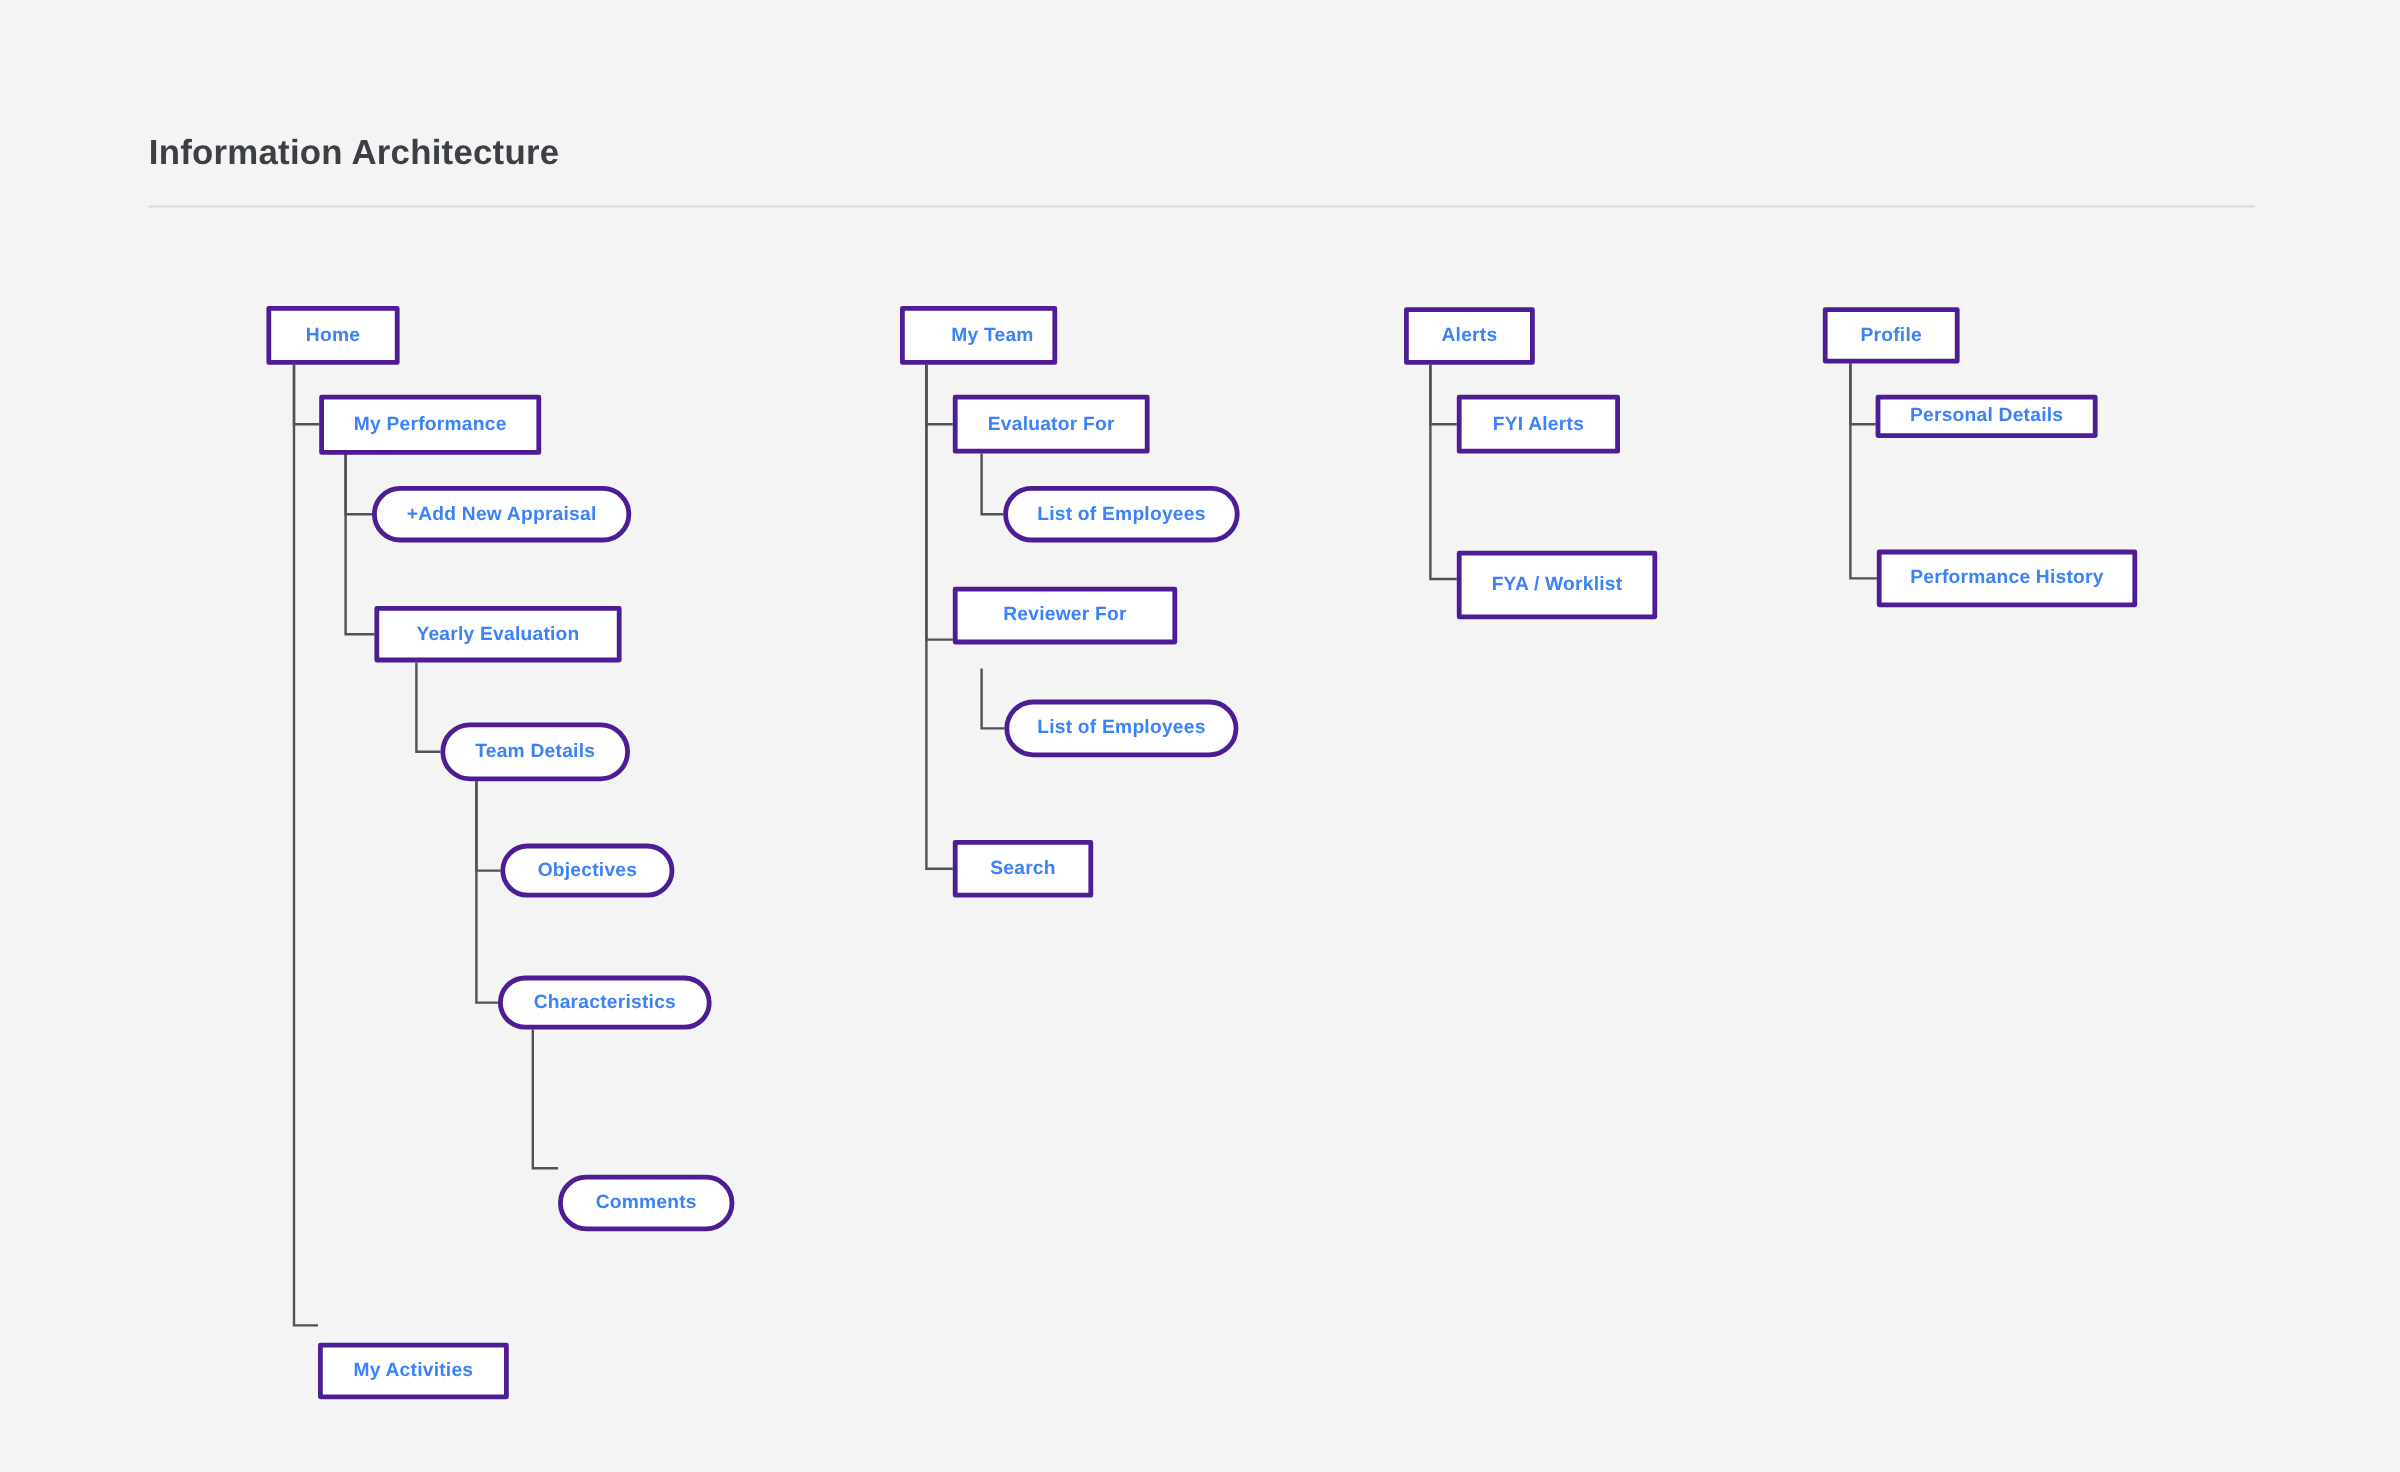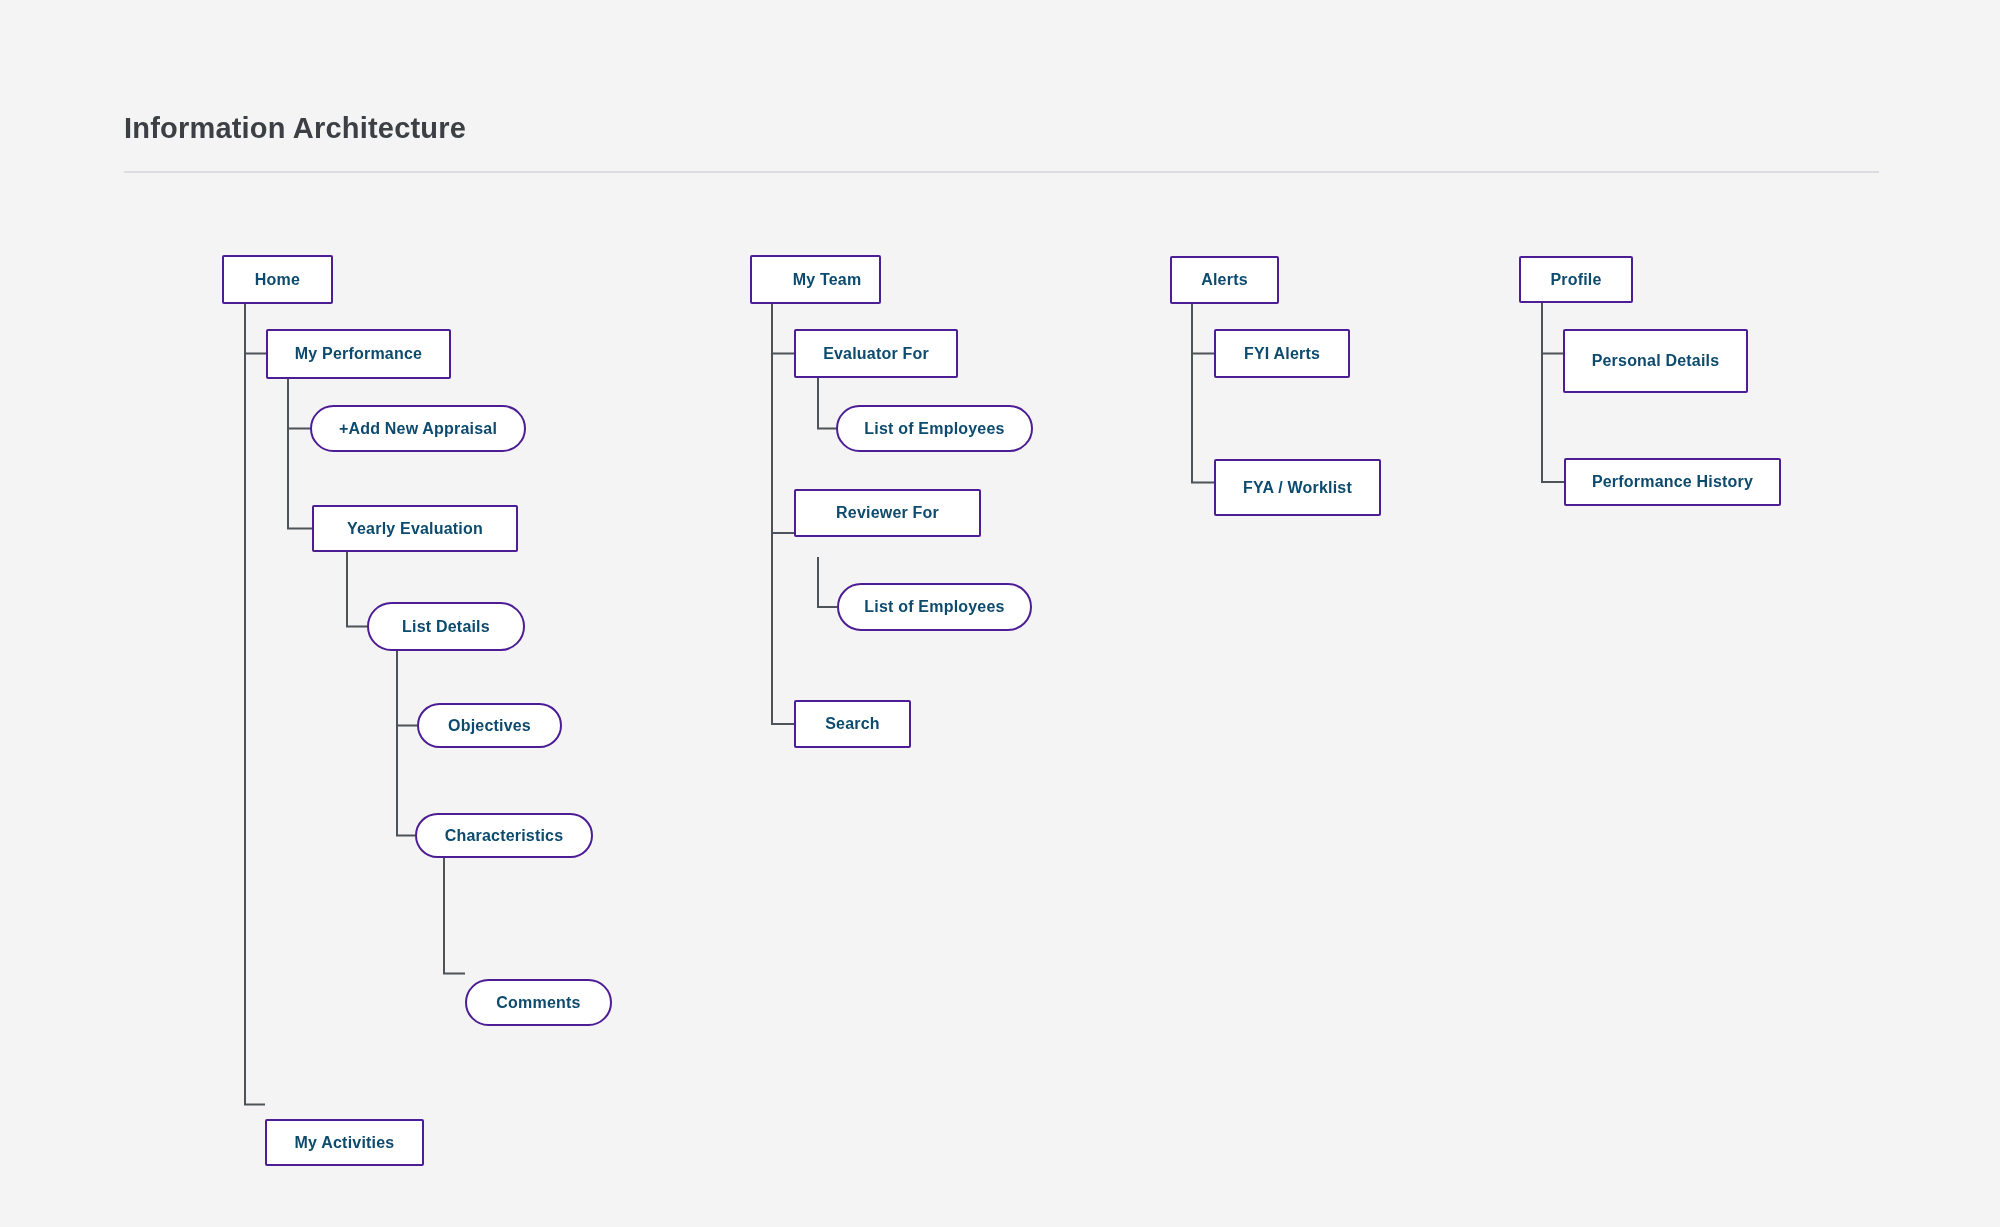--- a/index.html
+++ b/index.html
@@ -43,27 +43,27 @@
   #connector-svg {
     position: absolute;
     left: 0;
     top: 0;
     pointer-events: none;
   }
   .node {
     position: absolute;
     box-sizing: border-box;
     background: #ffffff;
-    border: 2px solid #4c1d95;
+    border: 4px solid #4c1d95;
     display: flex;
     align-items: center;
     justify-content: center;
     font-size: 16px;
     font-weight: 600;
-    color: #0c4a6e;
+    color: #3b82f6;
     letter-spacing: 0.2px;
     white-space: nowrap;
   }
   .node.rect { border-radius: 2px; }
   .node.pill { border-radius: 26px; }
 </style>
 </head>
 <body>
 
 <div id="page">
@@ -96,21 +96,21 @@
       <div class="node rect" style="left: 266px; top: 329px; width: 185px; height: 50px;">
         <span>My Performance</span>
       </div>
       <div class="node pill" style="left: 310px; top: 405px; width: 216px; height: 47px;">
         <span>+Add New Appraisal</span>
       </div>
       <div class="node rect" style="left: 312px; top: 505px; width: 206px; height: 47px;">
         <span>Yearly Evaluation</span>
       </div>
       <div class="node pill" style="left: 367px; top: 602px; width: 158px; height: 49px;">
-        <span>List Details</span>
+        <span>Team Details</span>
       </div>
       <div class="node pill" style="left: 417px; top: 703px; width: 145px; height: 45px;">
         <span>Objectives</span>
       </div>
       <div class="node pill" style="left: 415px; top: 813px; width: 178px; height: 45px;">
         <span>Characteristics</span>
       </div>
       <div class="node pill" style="left: 465px; top: 950px; width: 147px; height: 47px; margin-top: 29px;">
         <span>Comments</span>
       </div>
@@ -140,20 +140,20 @@
       </div>
       <div class="node rect" style="left: 1214px; top: 329px; width: 136px; height: 49px;">
         <span>FYI Alerts</span>
       </div>
       <div class="node rect" style="left: 1214px; top: 459px; width: 167px; height: 57px;">
         <span>FYA / Worklist</span>
       </div>
       <div class="node rect" style="left: 1519px; top: 256px; width: 114px; height: 47px;">
         <span>Profile</span>
       </div>
-      <div class="node rect" style="left: 1563px; top: 329px; width: 185px; height: 64px;">
+      <div class="node rect" style="left: 1563px; top: 329px; width: 185px; height: 36px;">
         <span>Personal Details</span>
       </div>
       <div class="node rect" style="left: 1564px; top: 458px; width: 217px; height: 48px;">
         <span>Performance History</span>
       </div>
     </div>
 </div>
 
 </body></html>

